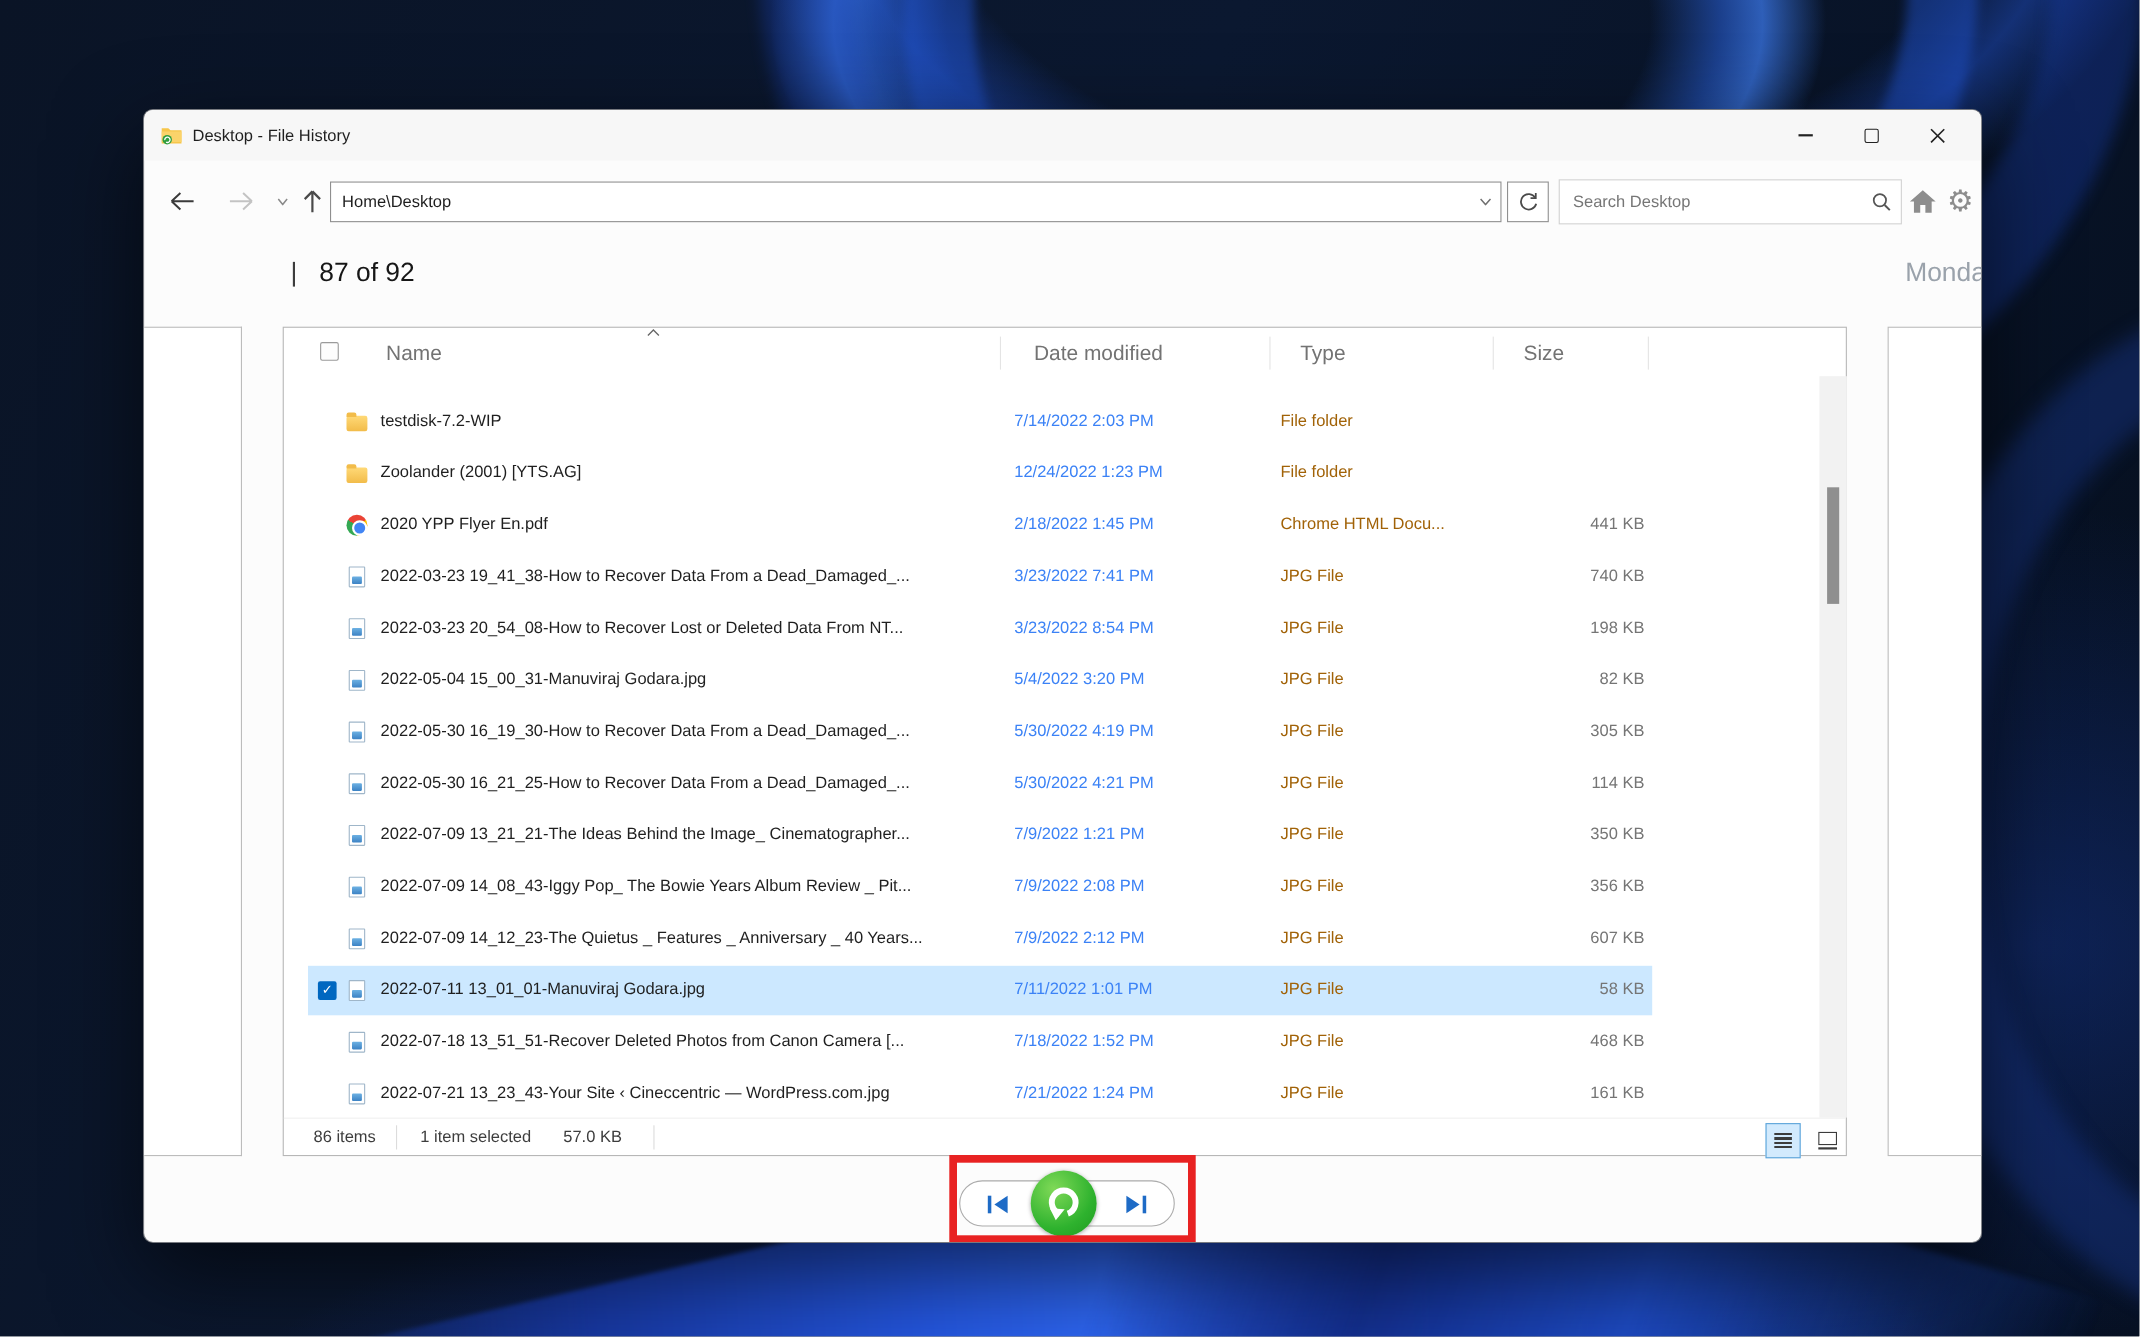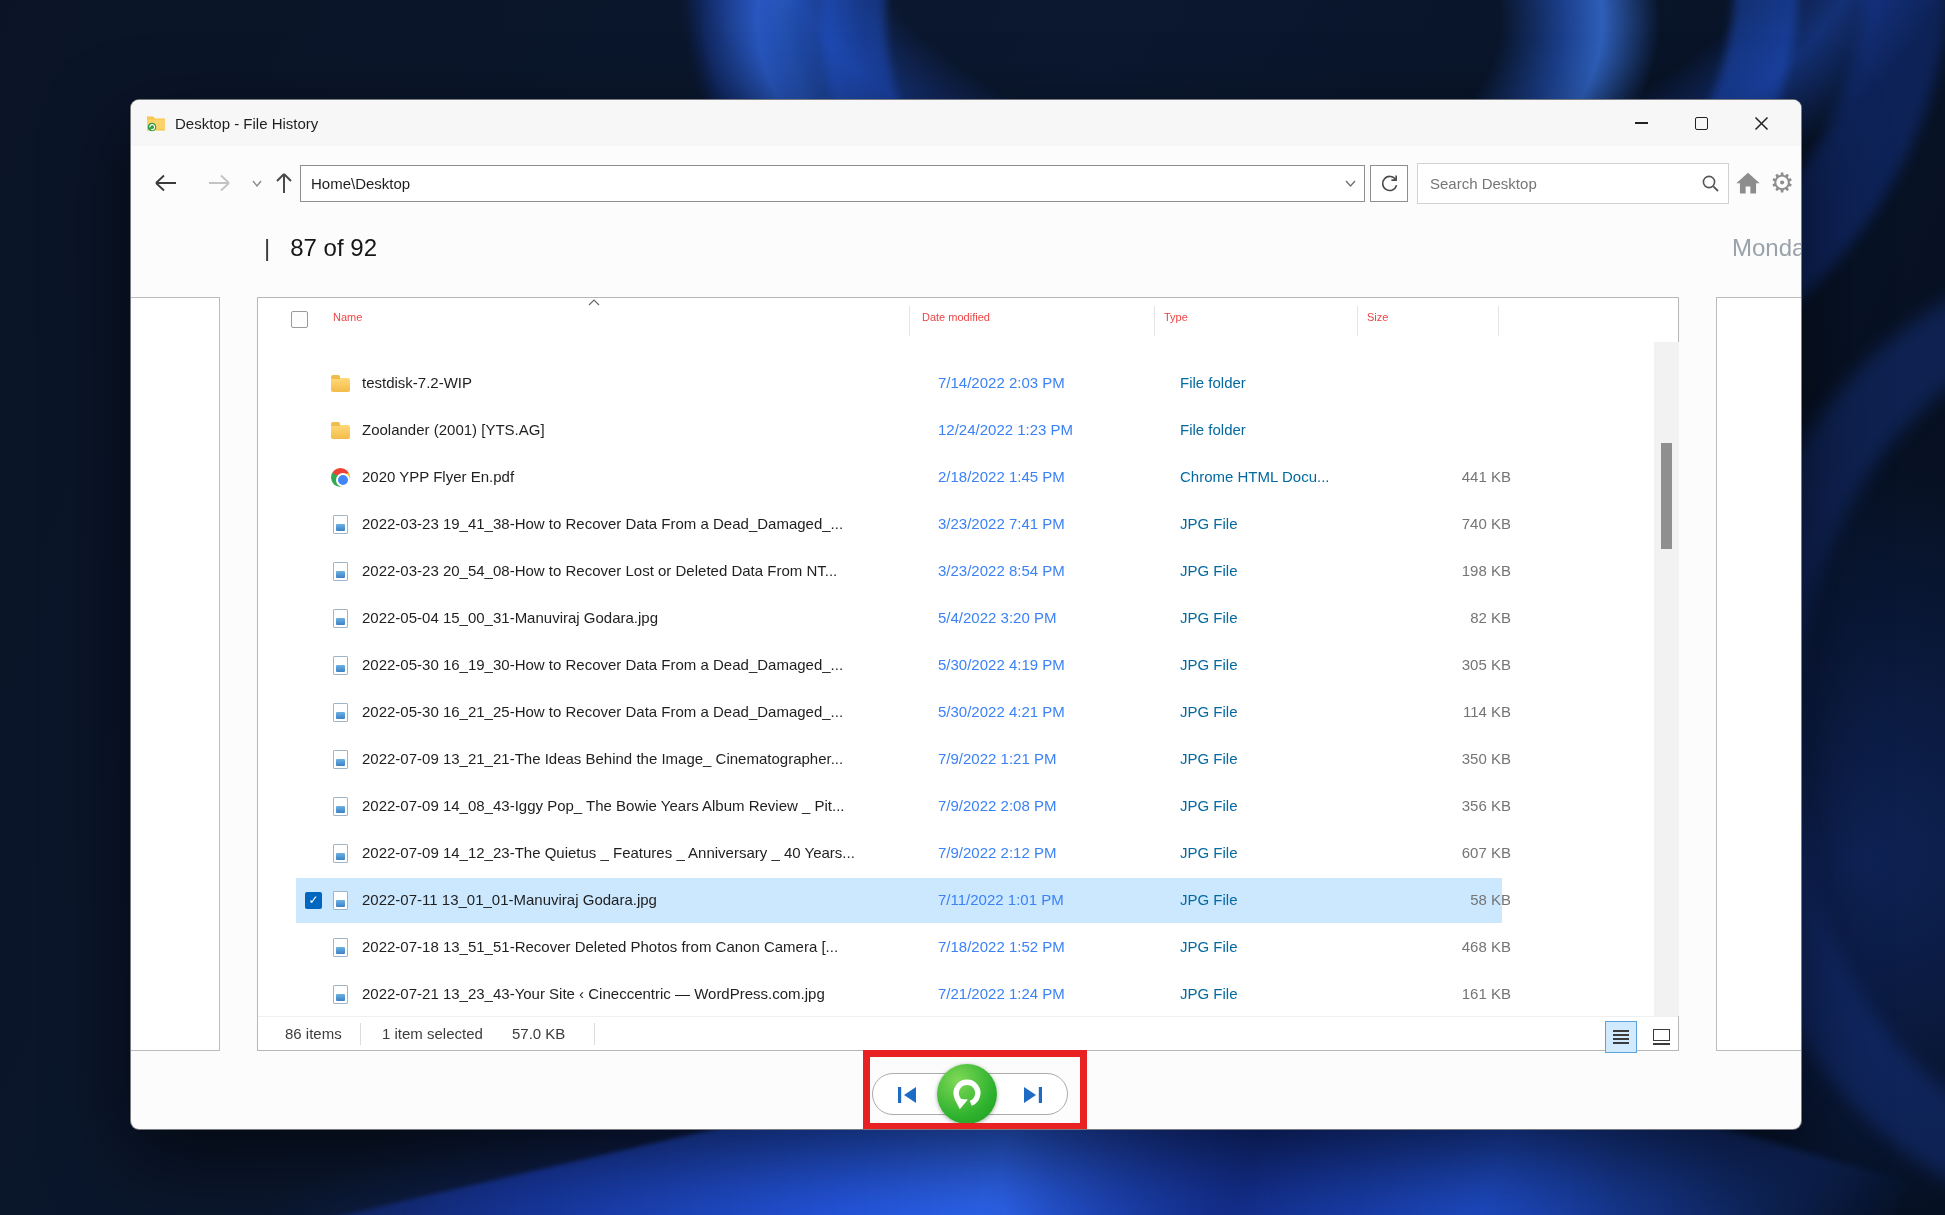--- a/index.html
+++ b/index.html
@@ -58,34 +58,34 @@
 
   
   .stub { position:absolute; top:197px; height:754px; background:#fff; border:1px solid #bcbcbc; }
   .stub-left { left:0px; width:89px; border-left:none; }
   .stub-right { left:1585px; width:120px; }
   .panel { position:absolute; left:126px; top:197px; width:1422px; height:754px; background:#fff; border:1px solid #b7b7b7; }
 
   .panel-header { position:absolute; top:0; left:0; right:0; height:44px; }
   .sort-caret { position:absolute; left:330px; top:1px; }
   .hdr-checkbox { position:absolute; left:33px; top:13px; width:17px; height:17px; border:1px solid #9a9a9a; background:#fdfdfd; border-radius:2px; }
-  .col-label { position:absolute; top:13px; font-size:11px; color:#ef4444; white-space:nowrap; }
+  .col-label { position:absolute; top:13px; font-size:19px; color:#737373; white-space:nowrap;margin-left:18px; }
   .col-name { left:75px; } .col-date { left:664px; } .col-type { left:906px;text-align:right; } .col-size { left:1109px; }
   .col-div { position:absolute; top:8px; height:30px; width:1px; background:#e4e4e4; }
 
-  .rows { position:absolute; top:62px; left:16px; right:0; }
+  .rows { position:absolute; top:62px; left:0; right:0; }
   .row { position:relative; height:47px; }
   .row.selected::before { content:""; position:absolute; left:22px; right:176px; top:1px; bottom:1px; background:#cce8ff; }
   .row-checkbox { position:absolute; left:31px; top:15px; width:17px; height:17px; display:none; background:#0067c0; border-radius:2px; z-index:1; }
   .row-checkbox::after { content:"✓"; position:absolute; left:0; top:0; width:17px; height:17px; color:#fff; font-size:12px; line-height:17px; text-align:center; }
   .row.selected .row-checkbox { display:block; }
   .file-icon { position:absolute; left:57px; top:14px; width:19px; height:19px; z-index:1; }
   .file-name { position:absolute; left:88px; top:14px; font-size:15px; color:#1f1f1f; white-space:nowrap; z-index:1; }
   .file-date { position:absolute; left:664px; top:14px; font-size:15px; color:#3b82f6; white-space:nowrap; z-index:1; }
-  .file-type { position:absolute; left:906px; top:14px; font-size:15px; color:#0369a1; white-space:nowrap; z-index:1; }
+  .file-type { position:absolute; left:906px; top:14px; font-size:15px; color:#a16207; white-space:nowrap; z-index:1; }
   .file-size { position:absolute; left:1099px; top:14px; width:138px; text-align:right; font-size:15px; color:#757575; z-index:1; }
 
   .icon-folder { top:18px !important; height:14px !important; background:linear-gradient(#ffd977,#f2bc4a); border-radius:2px; }
   .icon-folder::before { content:""; position:absolute; top:-3px; left:0; width:9px; height:4px; background:#f2bc4a; border-radius:2px 2px 0 0; }
   .icon-chrome { border-radius:50%; background:conic-gradient(from 60deg, #fbbc05 0 120deg, #34a853 0 240deg, #ea4335 0 360deg); }
   .icon-chrome::after { content:""; position:absolute; left:4.5px; top:4.5px; width:10px; height:10px; background:#4285f4; border:2px solid #fff; border-radius:50%; }
   .icon-jpg { width:15px !important; left:59px !important; background:#fff; border:1px solid #9fb6c9; border-radius:1px; }
   .icon-jpg::after { content:""; position:absolute; left:2px; top:8px; width:9px; height:7px; background:linear-gradient(#6db1e3,#3c82c4); border-radius:1px; }
 
   .scrollbar { position:absolute; left:1396px; top:44px; width:25px; height:674px; background:#f2f2f2; }

